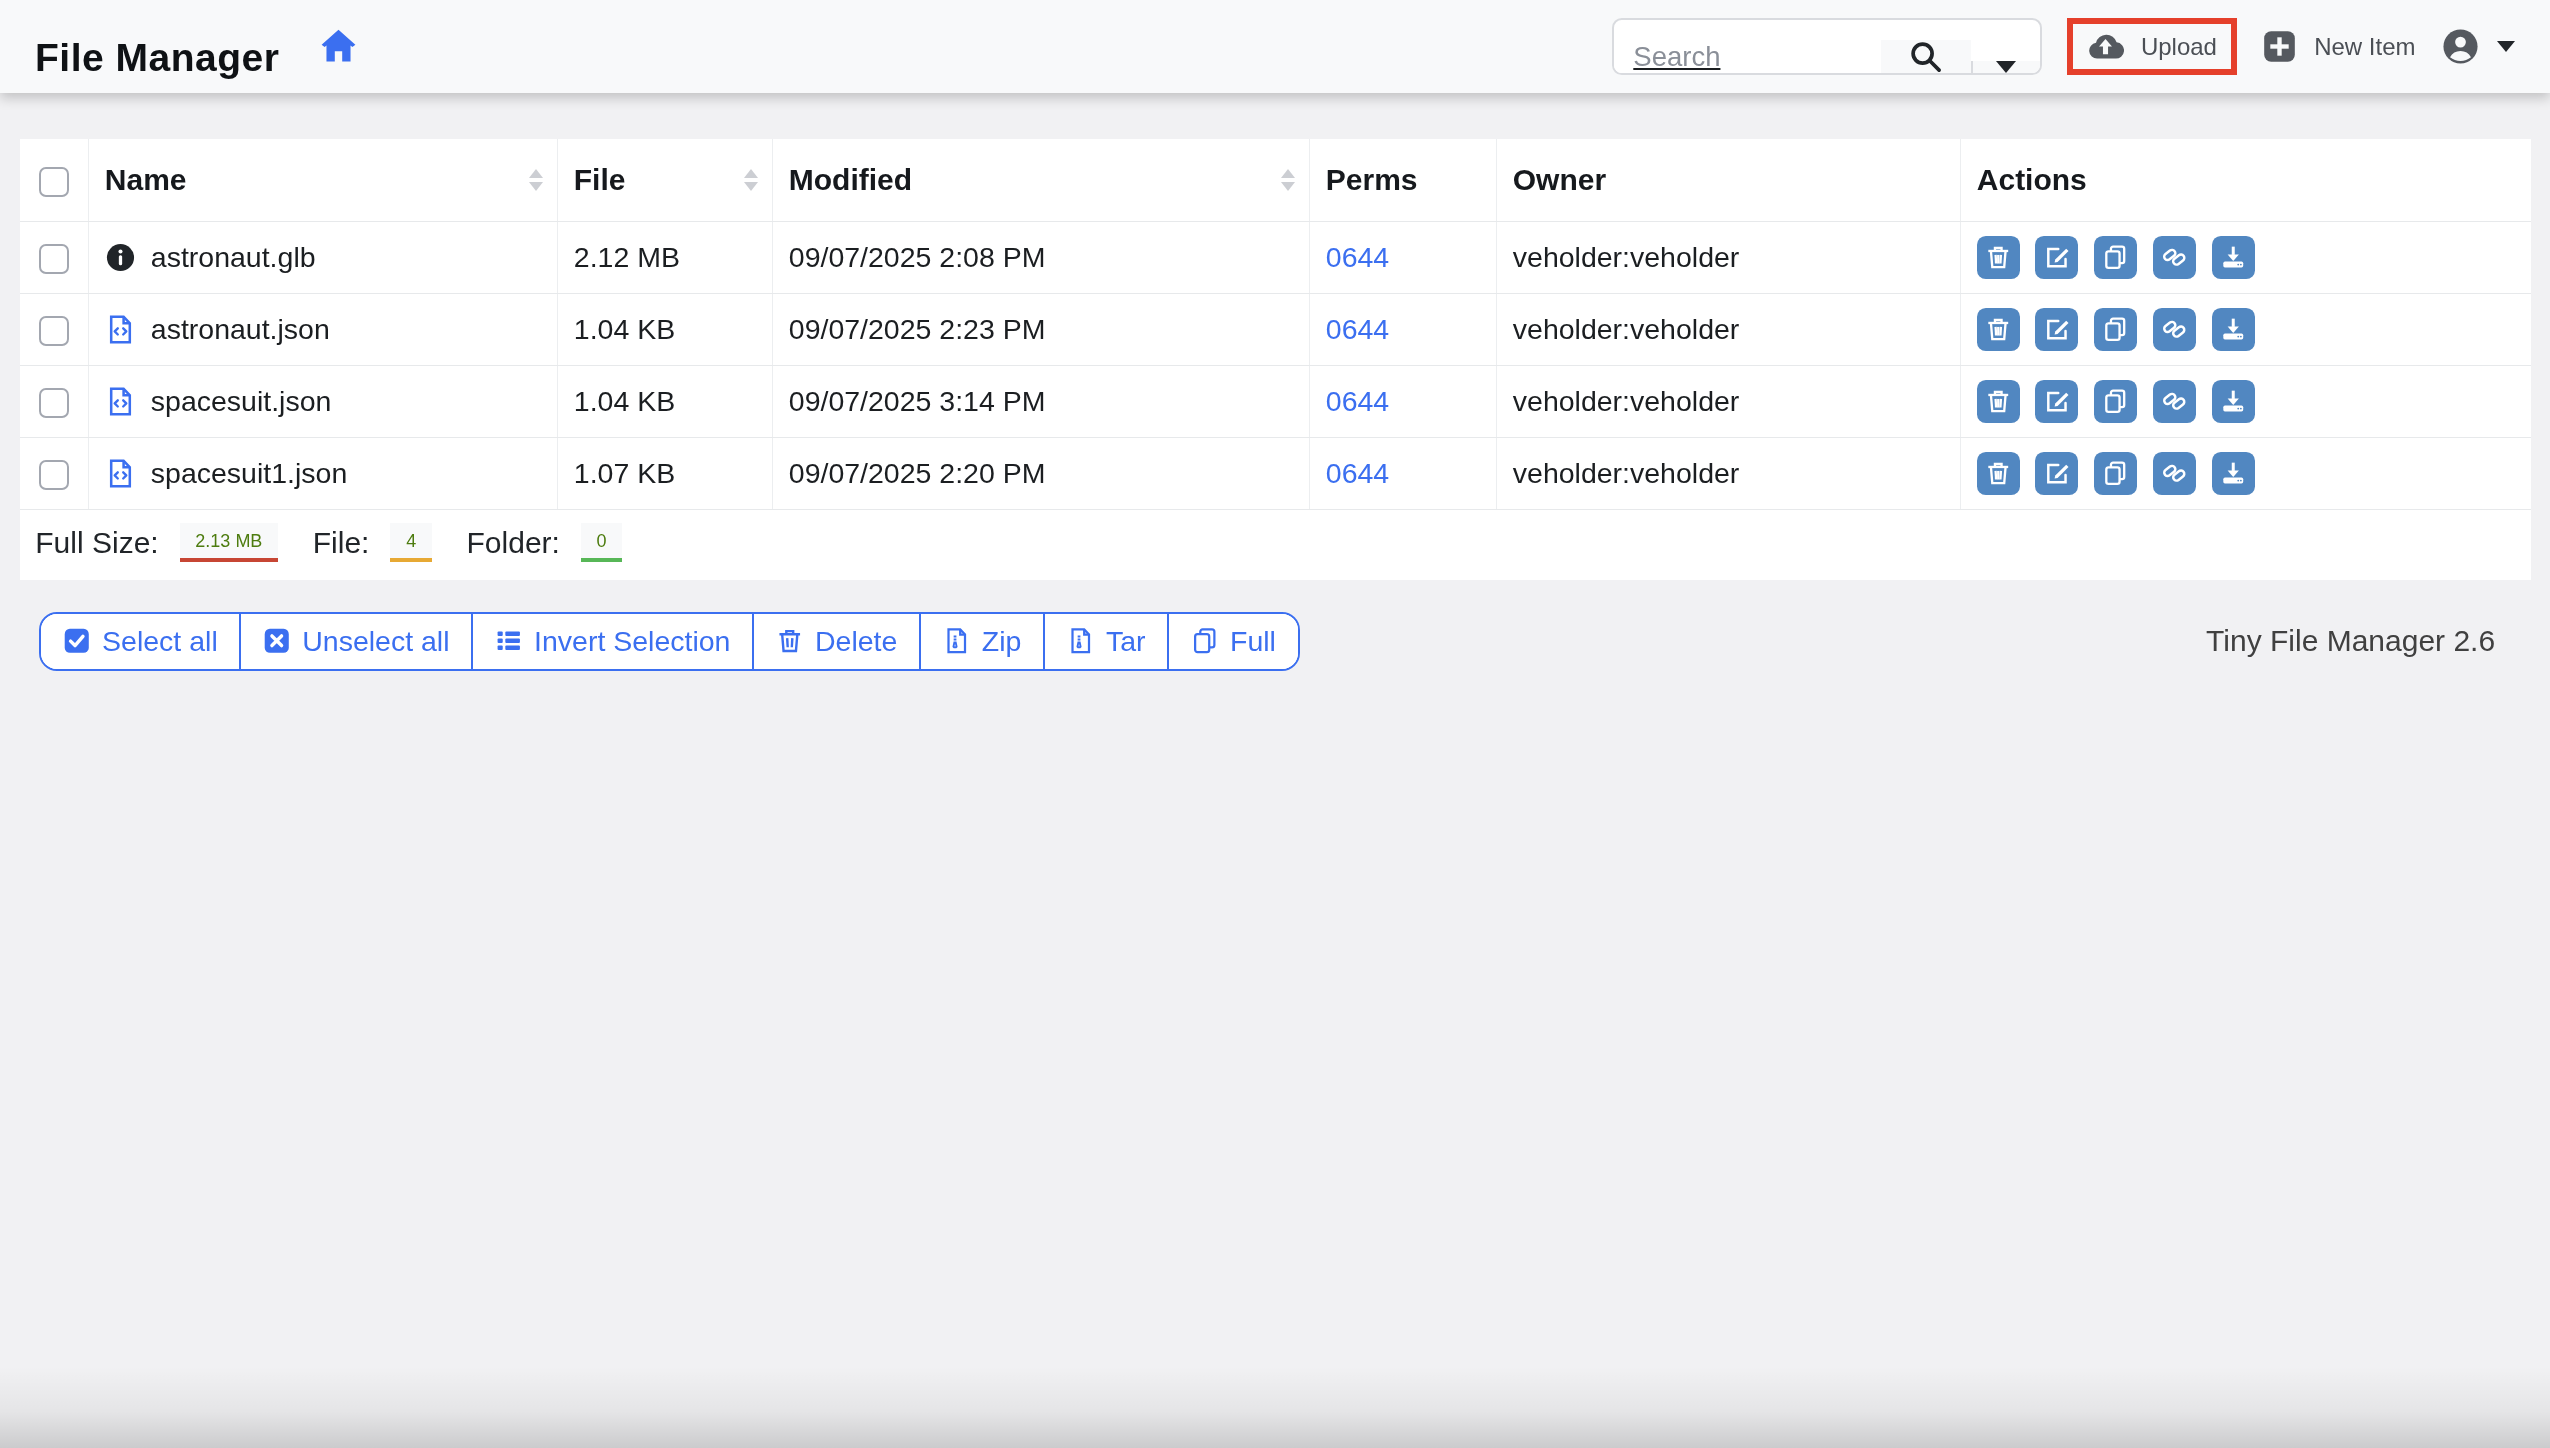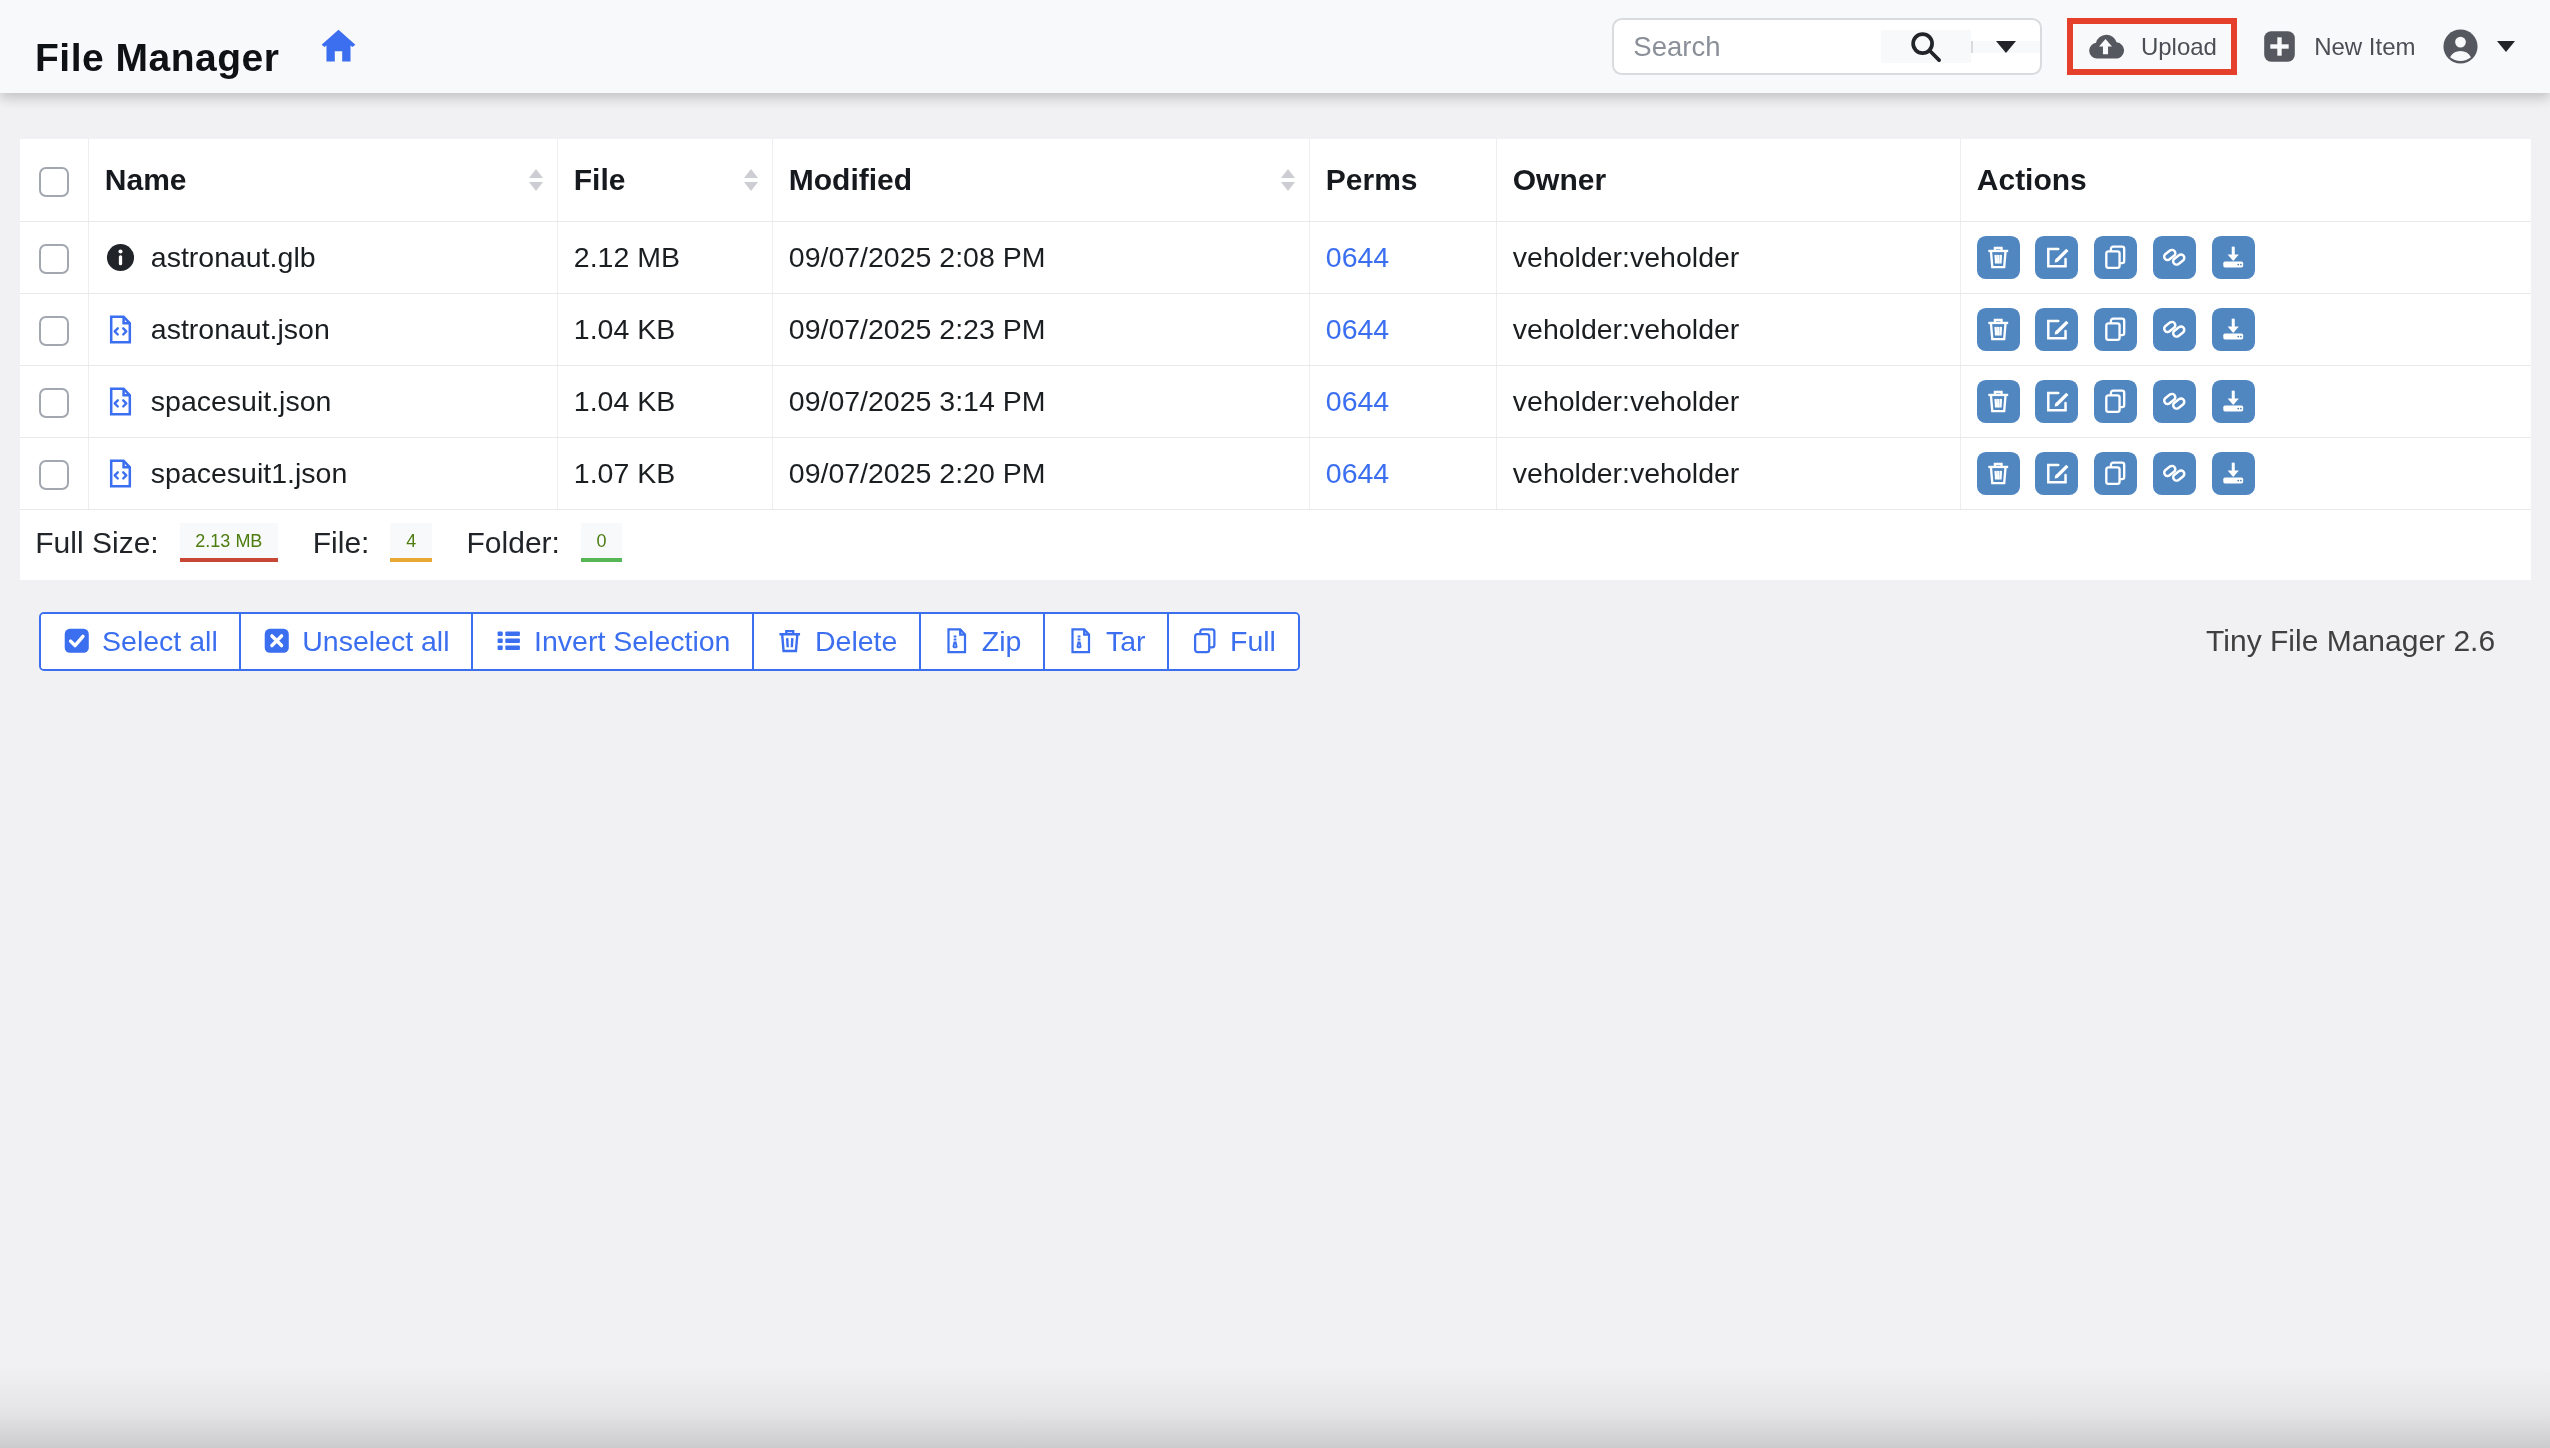--- a/index.html
+++ b/index.html
@@ -18,22 +18,22 @@
     display:flex; align-items:center;
     padding:0 35px;
     box-shadow:0 4.9px 11.8px rgba(0,0,0,0.20);
     position:relative; z-index:5;
   }
   .brand { font-size:39px; font-weight:bold; color:#0f1215; letter-spacing:0.5px;margin-top:23px; }
   .home-link { margin-left:41px; display:flex; align-items:center; cursor:pointer; }
   .nav-right { margin-left:auto; display:flex; align-items:center; gap:25.5px; }
 
   .search-group {
-    display:flex; align-items:center; height:57px; width:430px;
-    background:#fff; border:2px solid #d9dbdf; border-radius:9.8px; overflow:hidden;
+    display:flex; align-items:flex-end; height:57px; width:430px;
+    background:#fff; border:2px solid #d9dbdf; border-radius:9.8px; overflow:hidden;text-decoration:underline;
   }
   .search-group input {
     flex:1; border:none; outline:none; background:#fff;
     font-family:"Liberation Sans", sans-serif;
     font-size:27.5px; color:#212529; padding:0 0 0 19.6px; min-width:0;
   }
   .search-group input::placeholder { color:#8a8f98; }
   .sg-btn {
     border:none; background:#f8f9fa; display:flex; align-items:center; justify-content:center;
     cursor:pointer;
@@ -97,21 +97,21 @@
     font-size:18px; font-weight:normal; color:#4d7c0f;
     background:#f8f9fa; padding:7.9px 15.7px 5.9px 15.7px; margin-right:13.7px;
   }
   .u-red    { border-bottom:4.9px solid #c74634; }
   .u-yellow { border-bottom:4.9px solid #e7a934; }
   .u-green  { border-bottom:4.9px solid #57b757; }
 
   
   .actions-bar { display:flex; align-items:center; margin-top:32px; padding:0 19.6px; }
   .btn-group {
-    display:inline-flex; border:2px solid #3b6ff0; border-radius:5px; overflow:hidden; background:#fff;
+    display:inline-flex; border:2px solid #3b6ff0; border-radius:18px; overflow:hidden; background:#fff;
   }
   .tb-btn {
     background:#fff; border:none; border-left:2px solid #3b6ff0;
     color:#3b6ff0; font-family:"Liberation Sans", sans-serif; font-size:28.5px;
     padding:0 21.6px; height:55px; display:flex; align-items:center; gap:11.8px; cursor:pointer;
   }
   .tb-btn:first-child { border-left:none; }
   .version { margin-left:auto; font-size:30px; color:#404040; padding-right:15.7px; }
 
   

